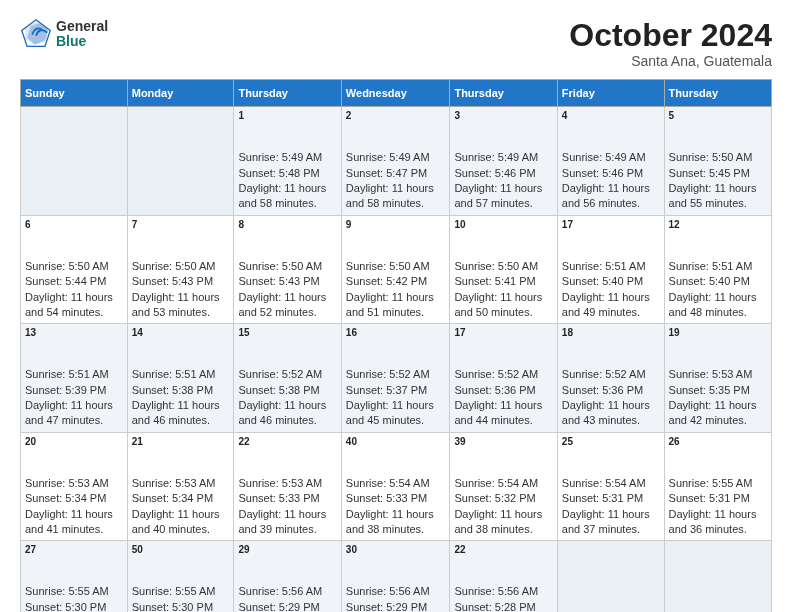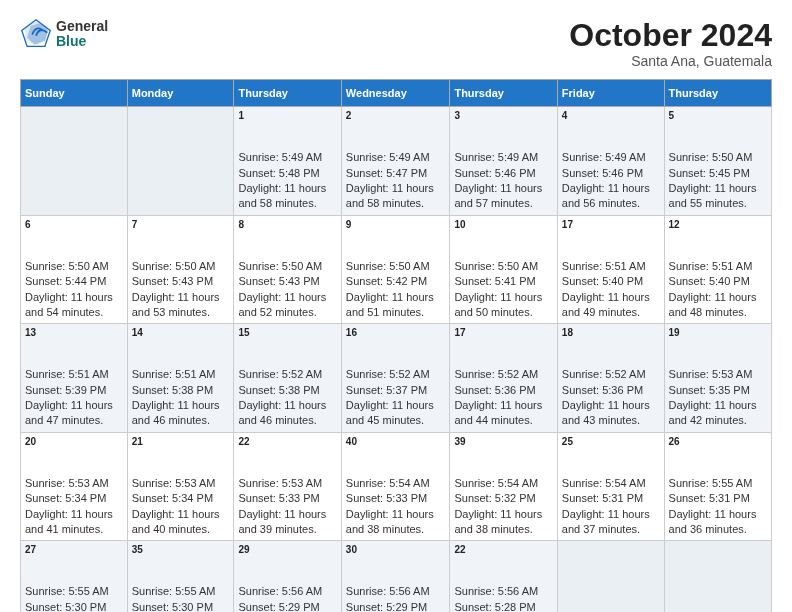--- a/index.html
+++ b/index.html
@@ -309,21 +309,21 @@
           </td>
         </tr>
         <tr class="row-stripe">
           <td>
             <span class="day-number">27</span>
             <div class="day-info" style="white-space: pre-line;">Sunrise: 5:55 AM
 Sunset: 5:30 PM
 Daylight: 11 hours and 35 minutes.</div>
           </td>
           <td>
-            <span class="day-number">35</span>
+            <span class="day-number">50</span>
             <div class="day-info" style="white-space: pre-line;">Sunrise: 5:55 AM
 Sunset: 5:30 PM
 Daylight: 11 hours and 34 minutes.</div>
           </td>
           <td>
             <span class="day-number">29</span>
             <div class="day-info" style="white-space: pre-line;">Sunrise: 5:56 AM
 Sunset: 5:29 PM
 Daylight: 11 hours and 33 minutes.</div>
           </td>

